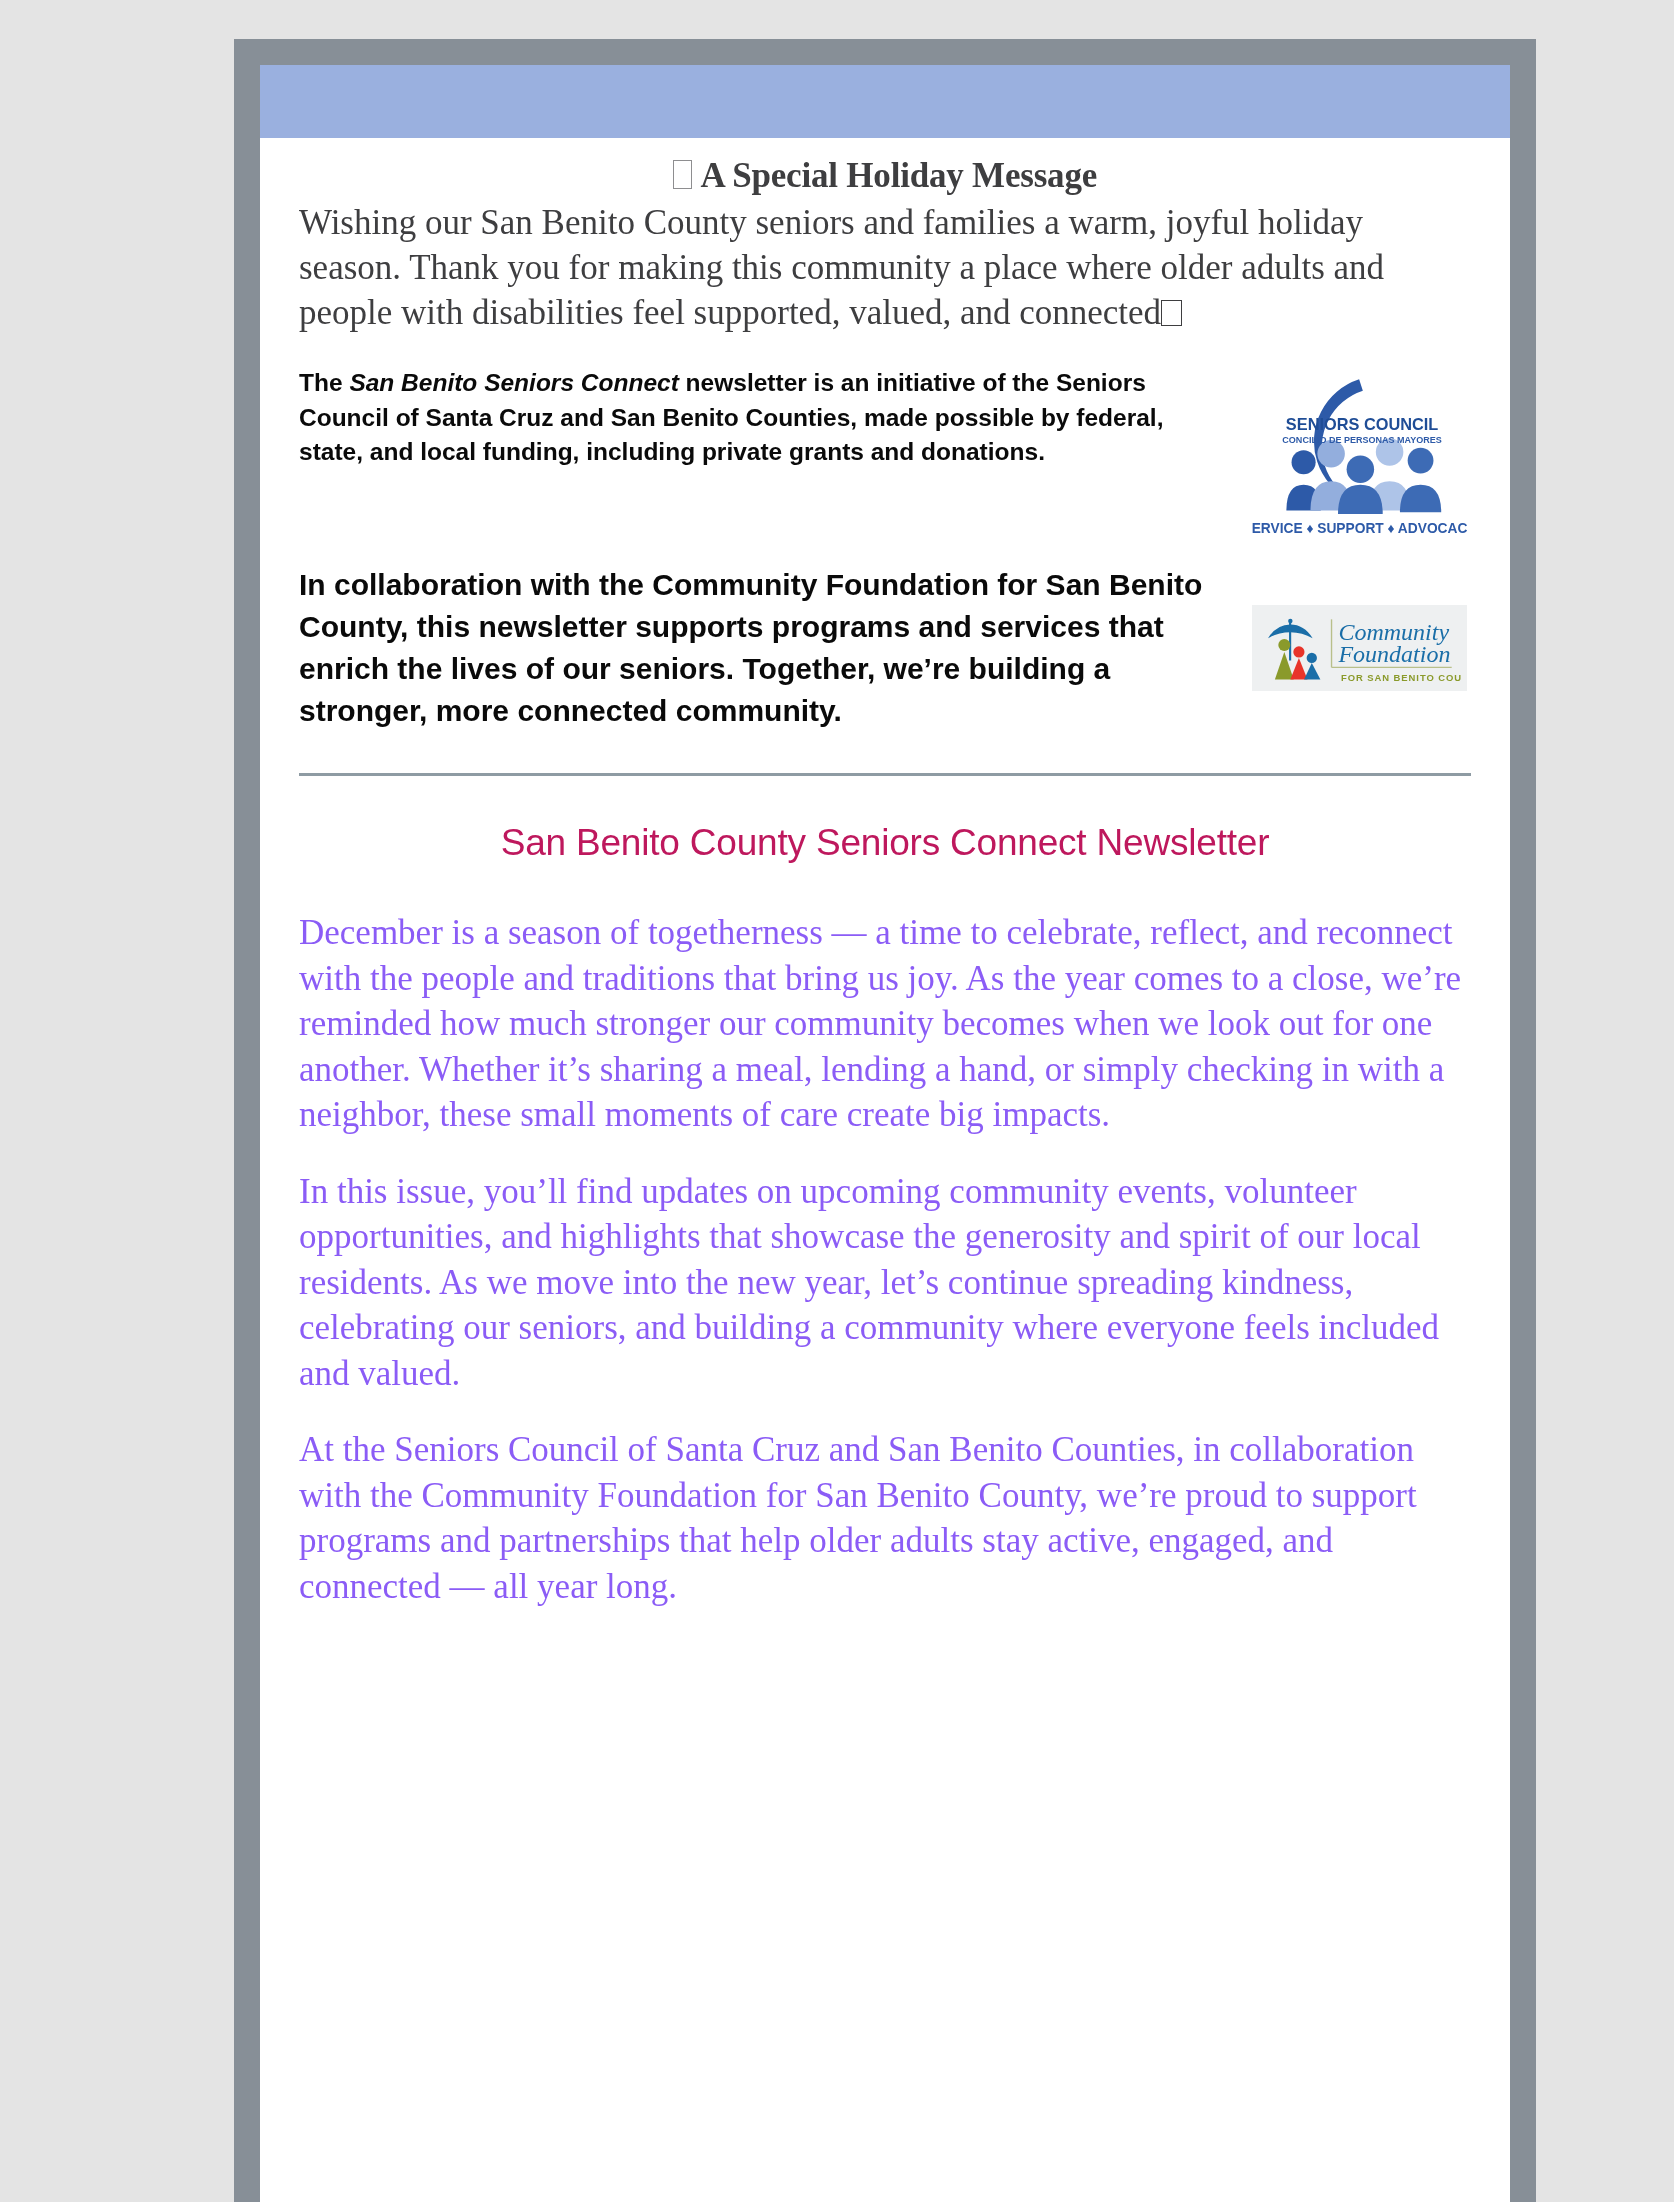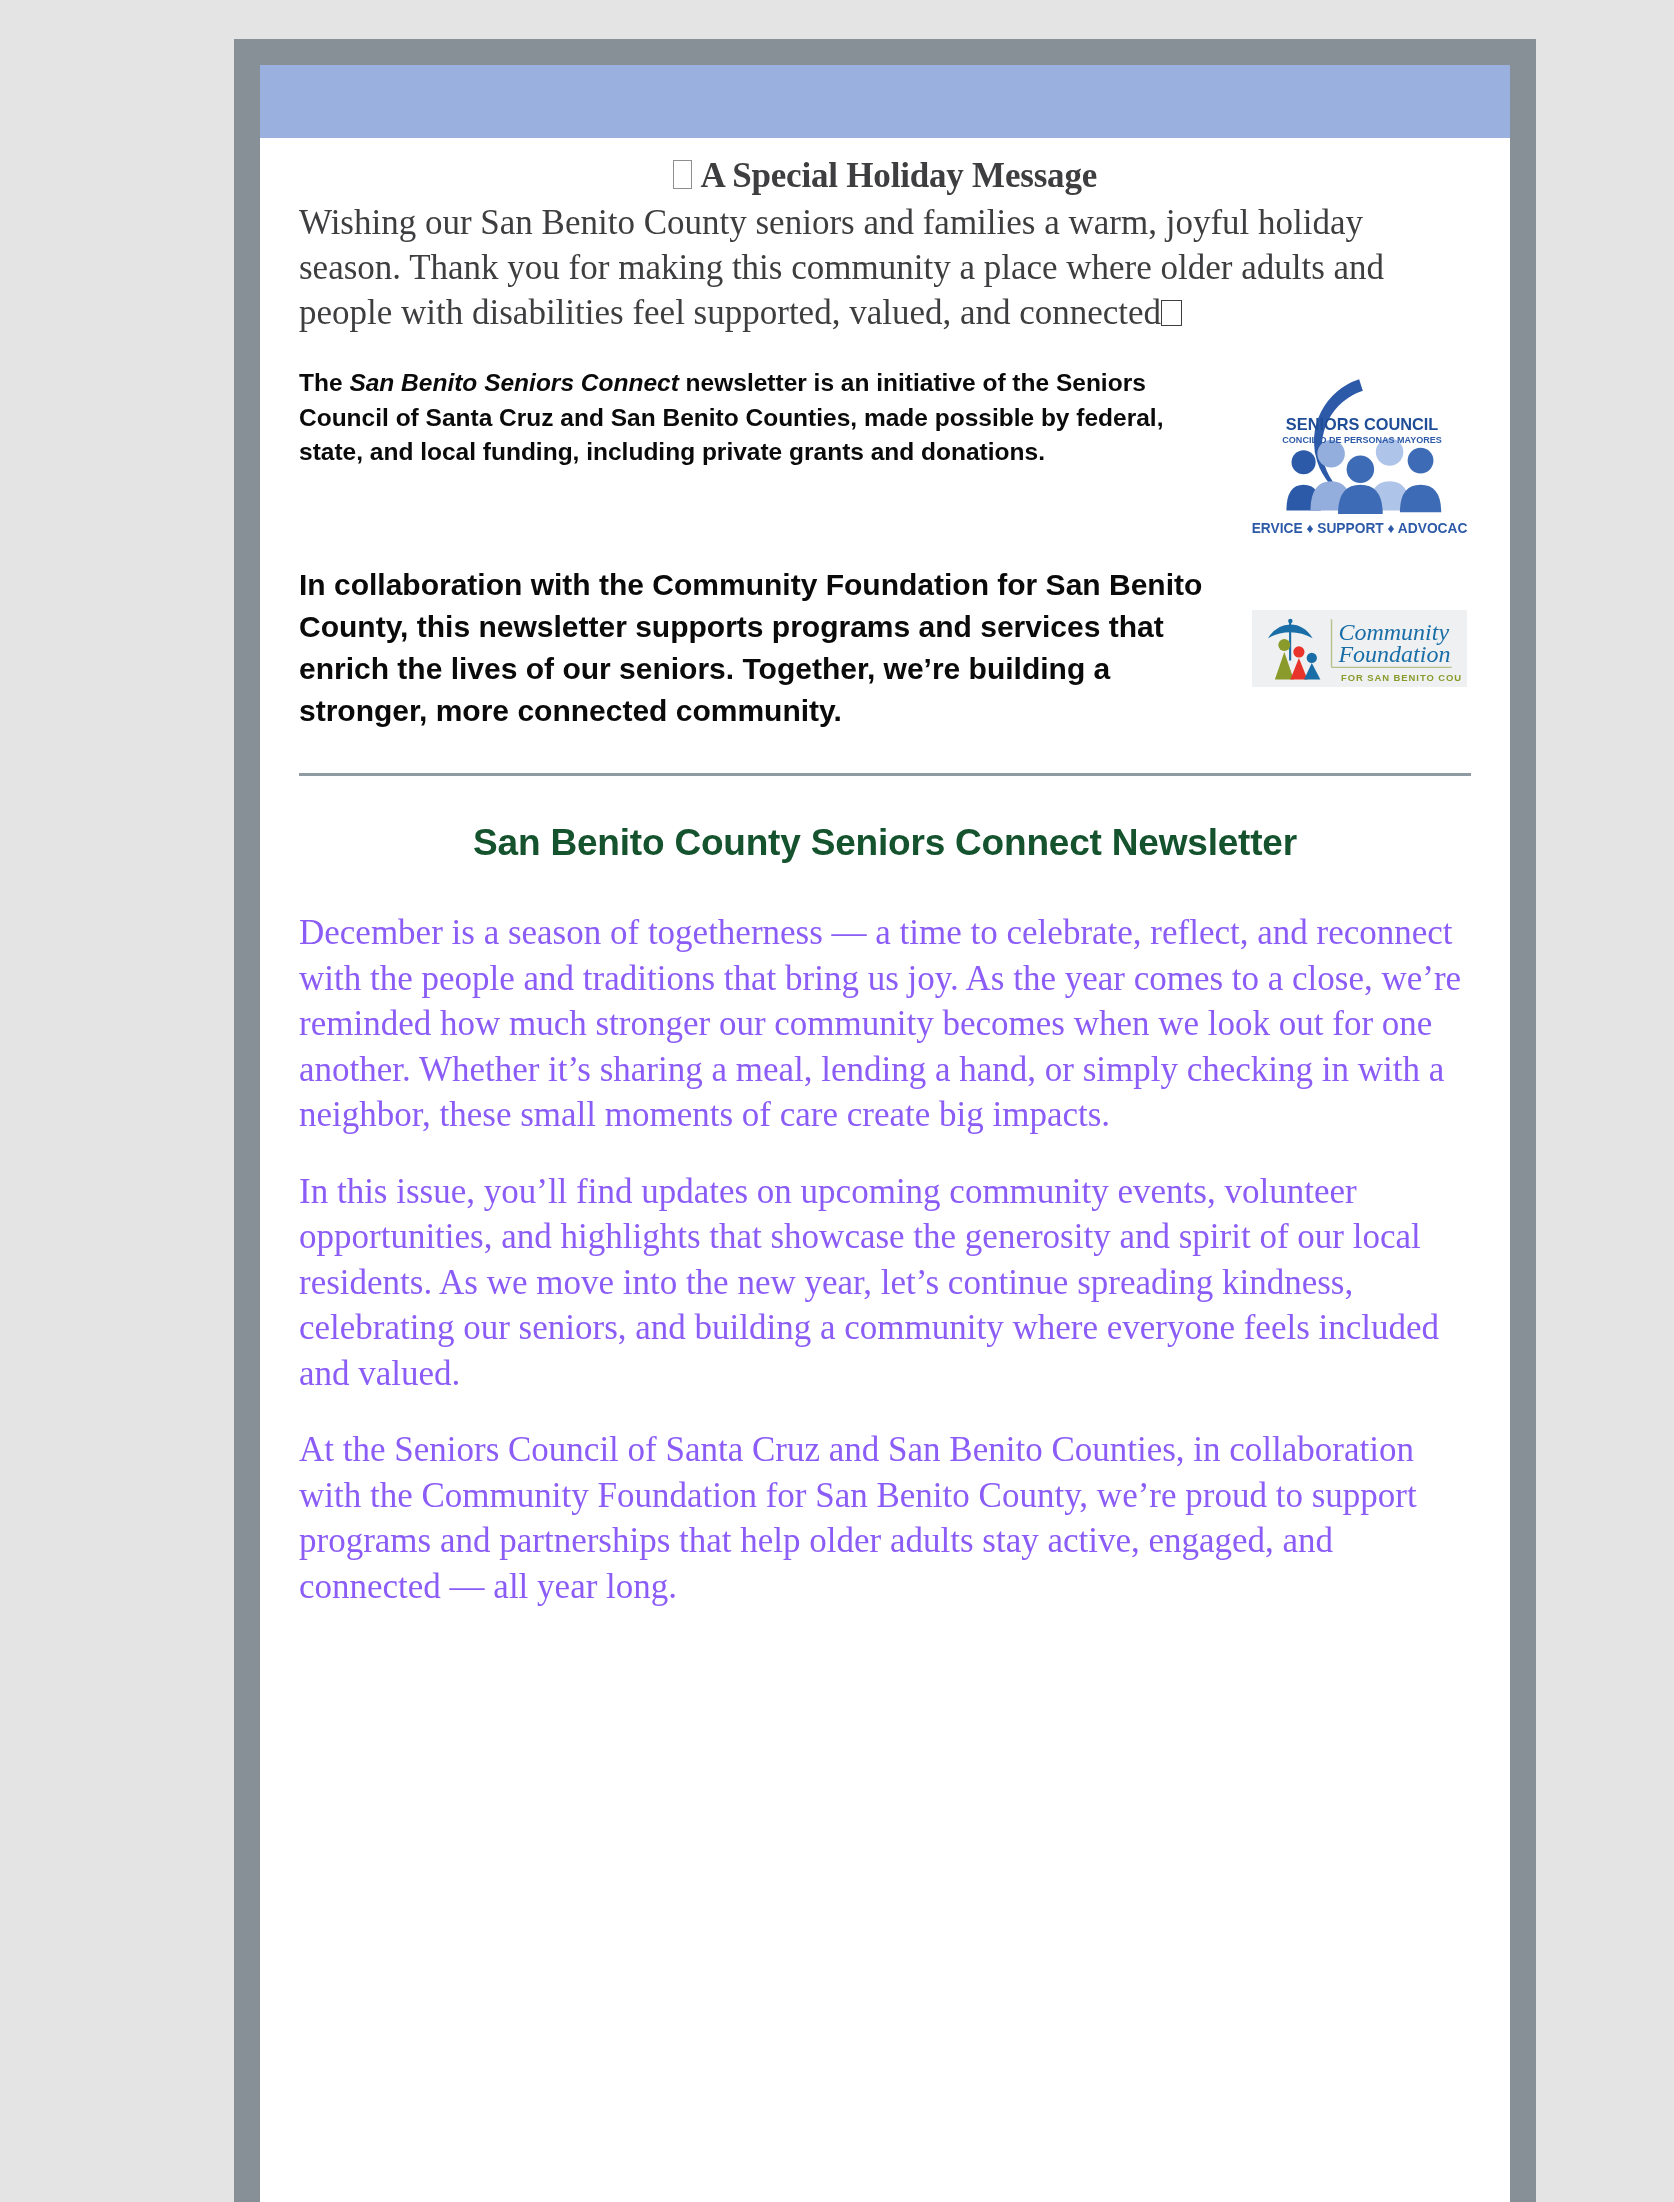--- a/index.html
+++ b/index.html
@@ -104,21 +104,21 @@
     align-items: flex-start;
   }
 
   
   .sc-logo { width: 215px; height: 172px; display:block; }
 
   
   .cf-logo-wrap {
     background: #eef0f1;
     width: 215px;
-    height: 77px;
+    height: 86px;
     display: flex;
     align-items: center;
     justify-content: center;
   }
   .cf-logo { width: 206px; height: 79px; display: block; }
 
   .partner-row-2 { margin-top: 26px; align-items: center; }
   .partner-row-2 .partner-text { font-size: 30px; }
 
   
@@ -136,23 +136,23 @@
   }
   .news-title {
     font-family: "Liberation Sans", sans-serif;
     font-weight: bold;
     font-size: 42px;
     color: #0c0c0c;
     letter-spacing: -0.3px;
   }
   .news-sub {
     font-family: "Liberation Sans", sans-serif;
-    font-weight: bold;
+    font-weight: normal;
     font-size: 37px;
-    color: #14532d;
+    color: #be185d;
     margin-top: 11.2px;
     letter-spacing: -0.2px;
   }
 
   
   .body-copy { margin-top: 46px; padding-bottom: 17px; }
   .body-copy p {
     font-family: "Liberation Serif", serif;
     font-size: 35px;
     line-height: 1.30;

